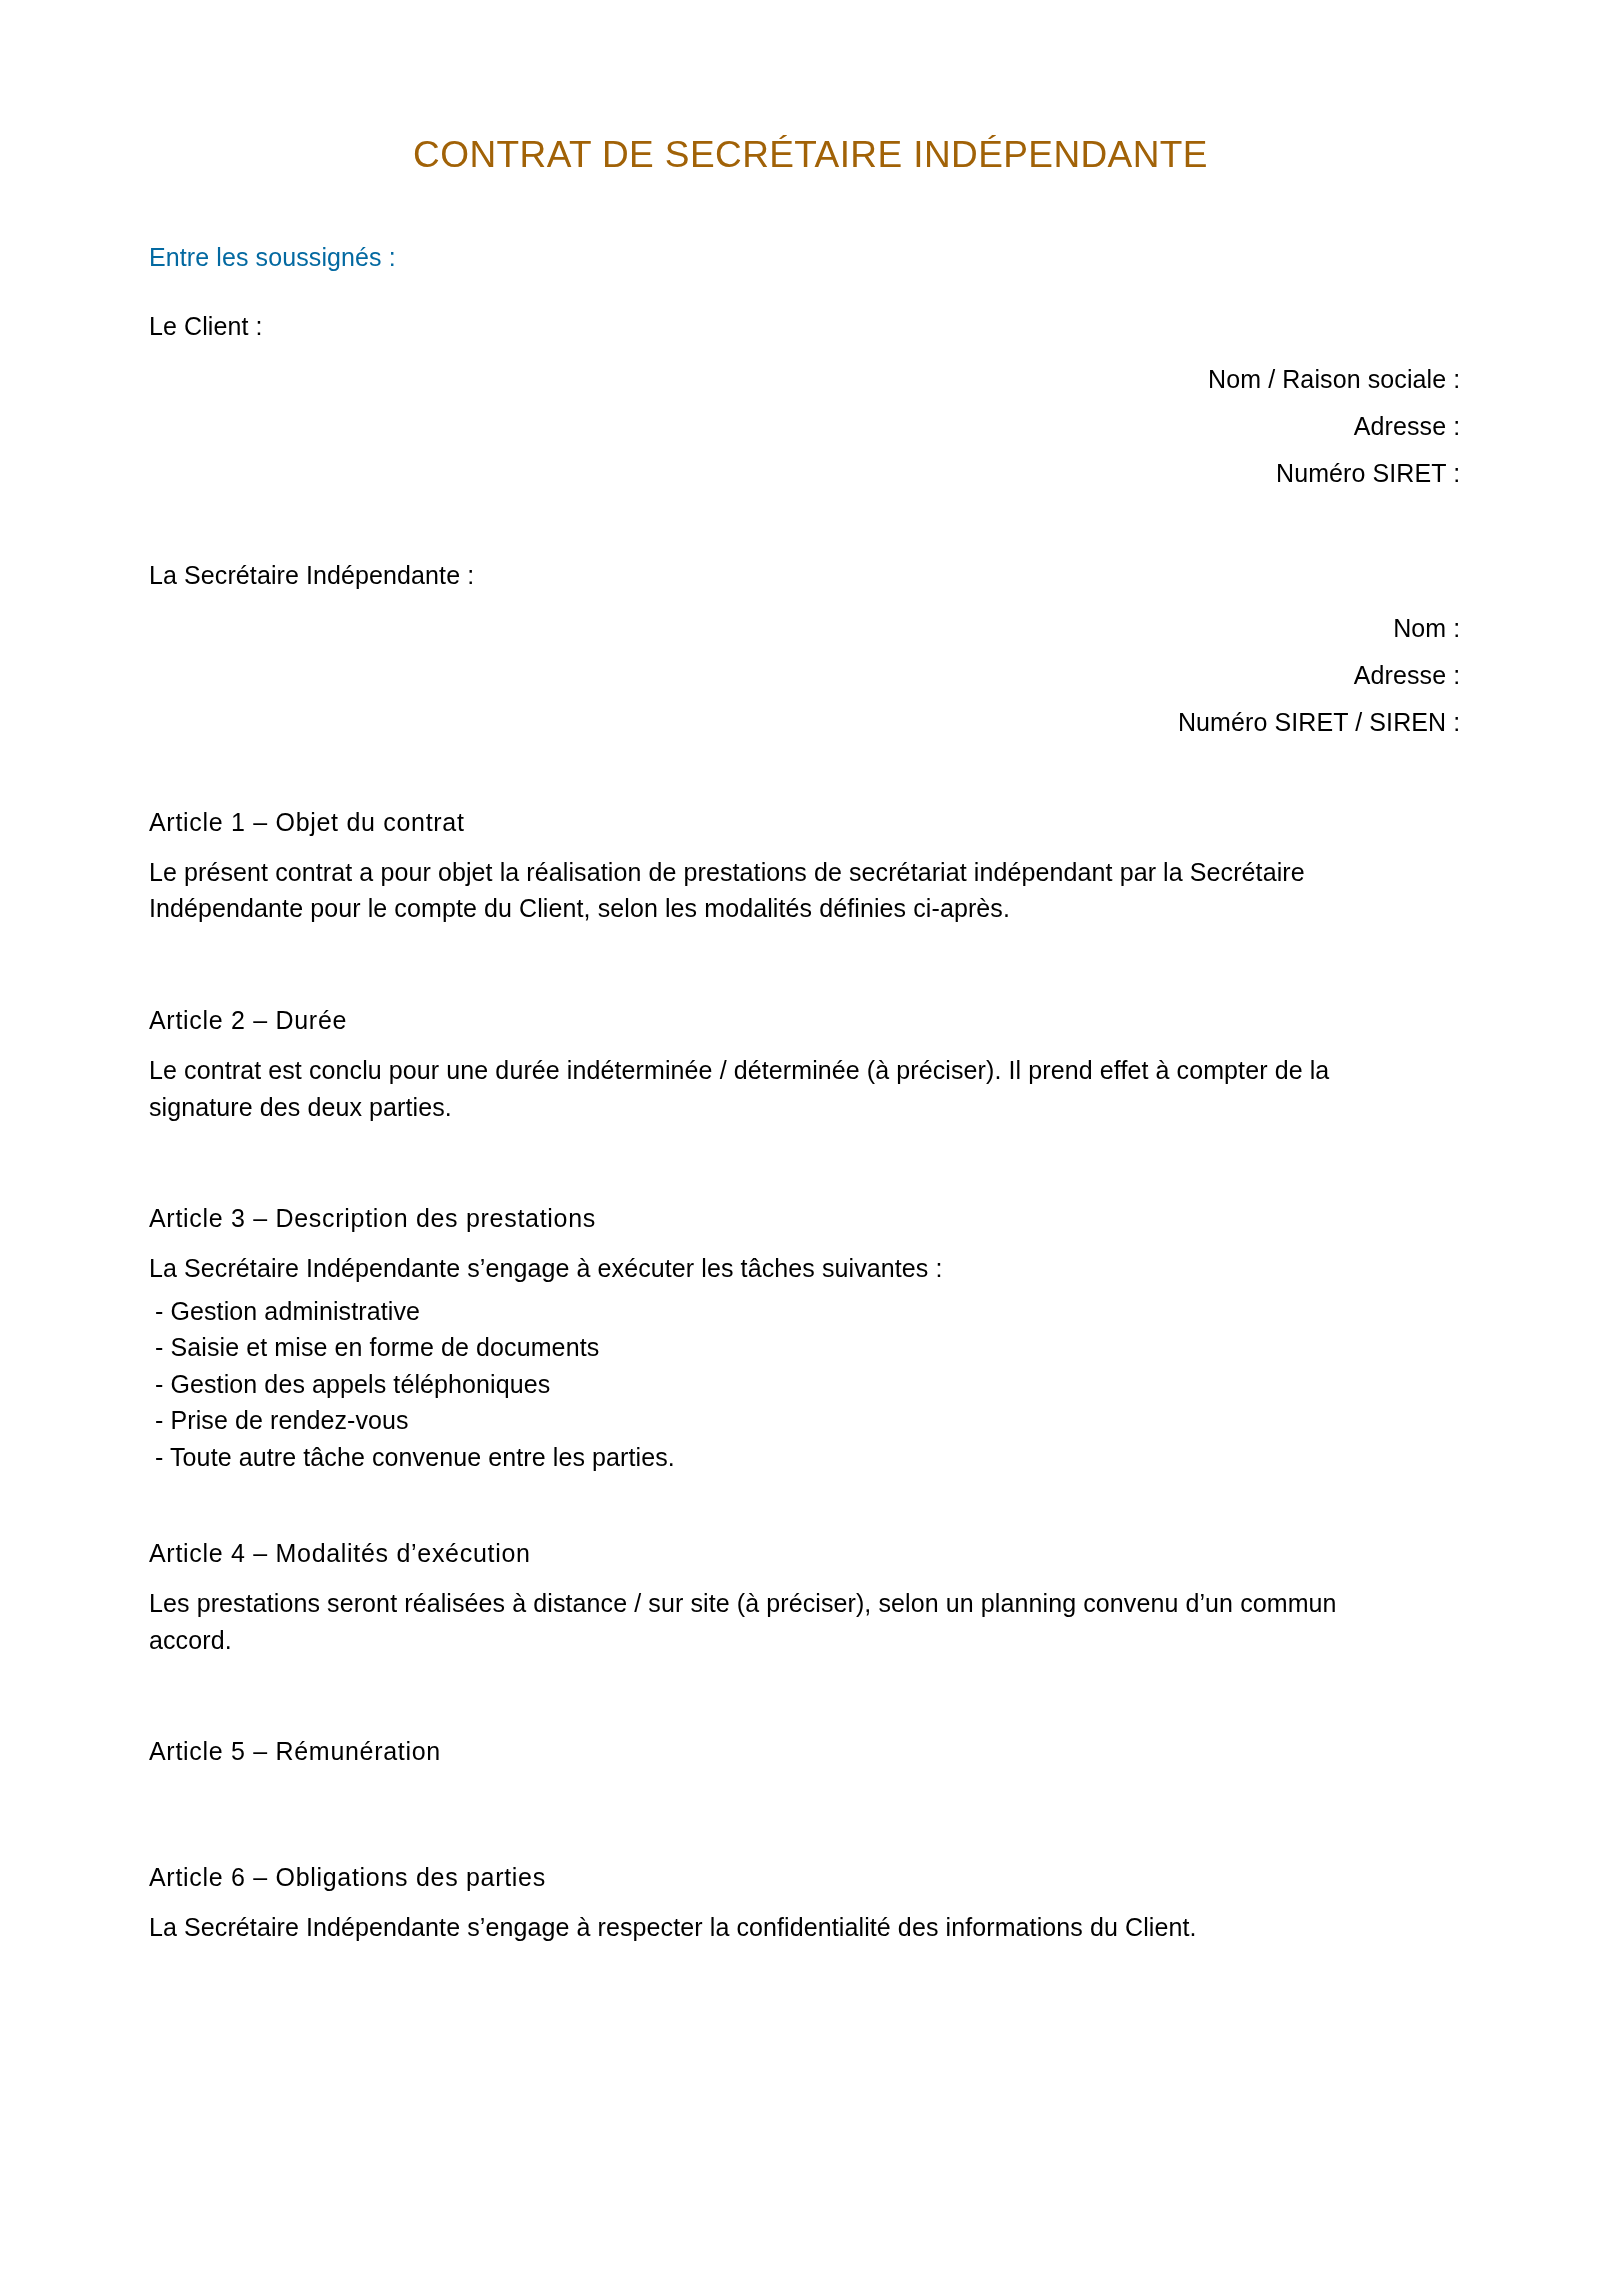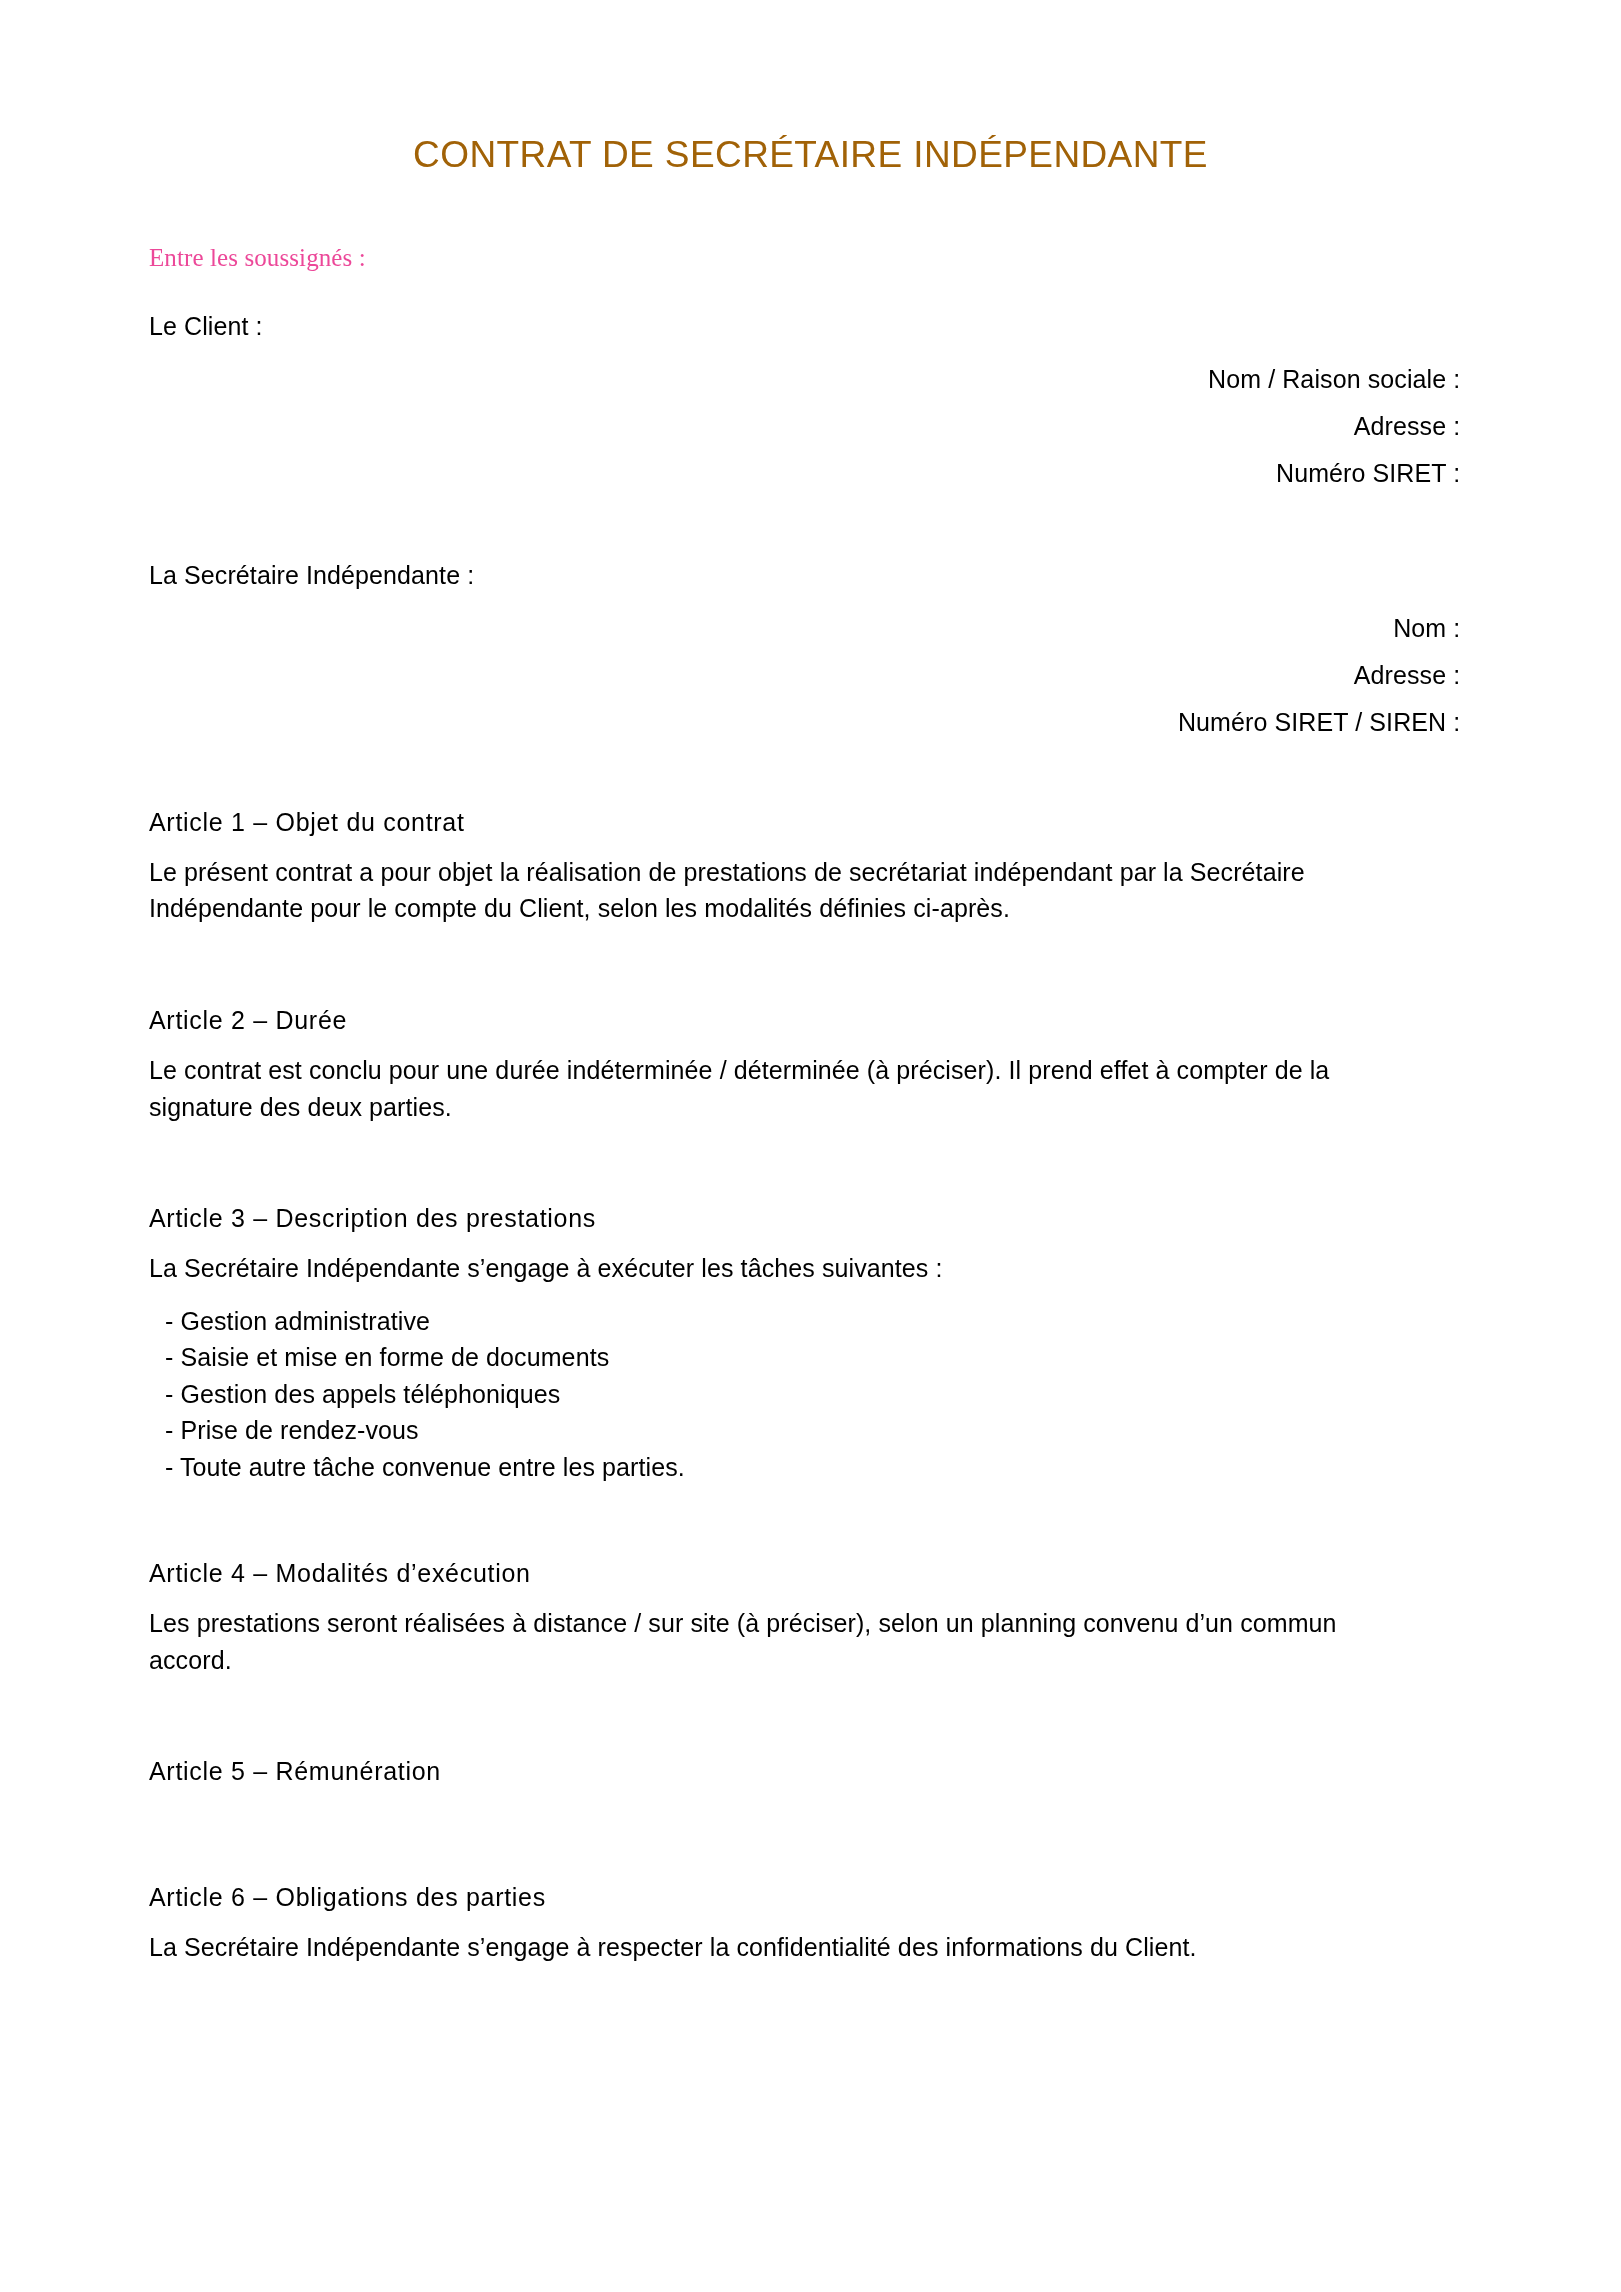--- a/index.html
+++ b/index.html
@@ -35,24 +35,23 @@
   }
   .body-area {
     position: absolute;
     left: 149px;
     top: 240px;
     width: 1325px;
   }
   .para {
     font-size: 25px;
     line-height: 1.42;
-    color: #ec4899;
+    color: #0369a1;
     margin: 0;
     letter-spacing: 0.1px;
-    font-family: Liberation Serif, serif;
   }
   .intro-line {
     margin-bottom: 33px;
   }
   .block-head {
     font-size: 25px;
     line-height: 1.42;
     margin: 0 0 19.6px 0;
     letter-spacing: 0.1px;
   }
@@ -98,21 +97,21 @@
     margin: 0 0 13.7px 0;
   }
   .article-body {
     font-size: 25px;
     line-height: 1.46;
     margin: 0;
     letter-spacing: 0.1px;
     max-width: 1220px;
   }
   .bullets {
-    margin: 16px;
+    margin: 6px;
     padding: 0;
     list-style: none;
   }
   .bullets li {
     font-size: 25px;
     line-height: 1.46;
     letter-spacing: 0.1px;
   }
   .sp-lg { height: 76px; }
   .sp-md { height: 55px; }

